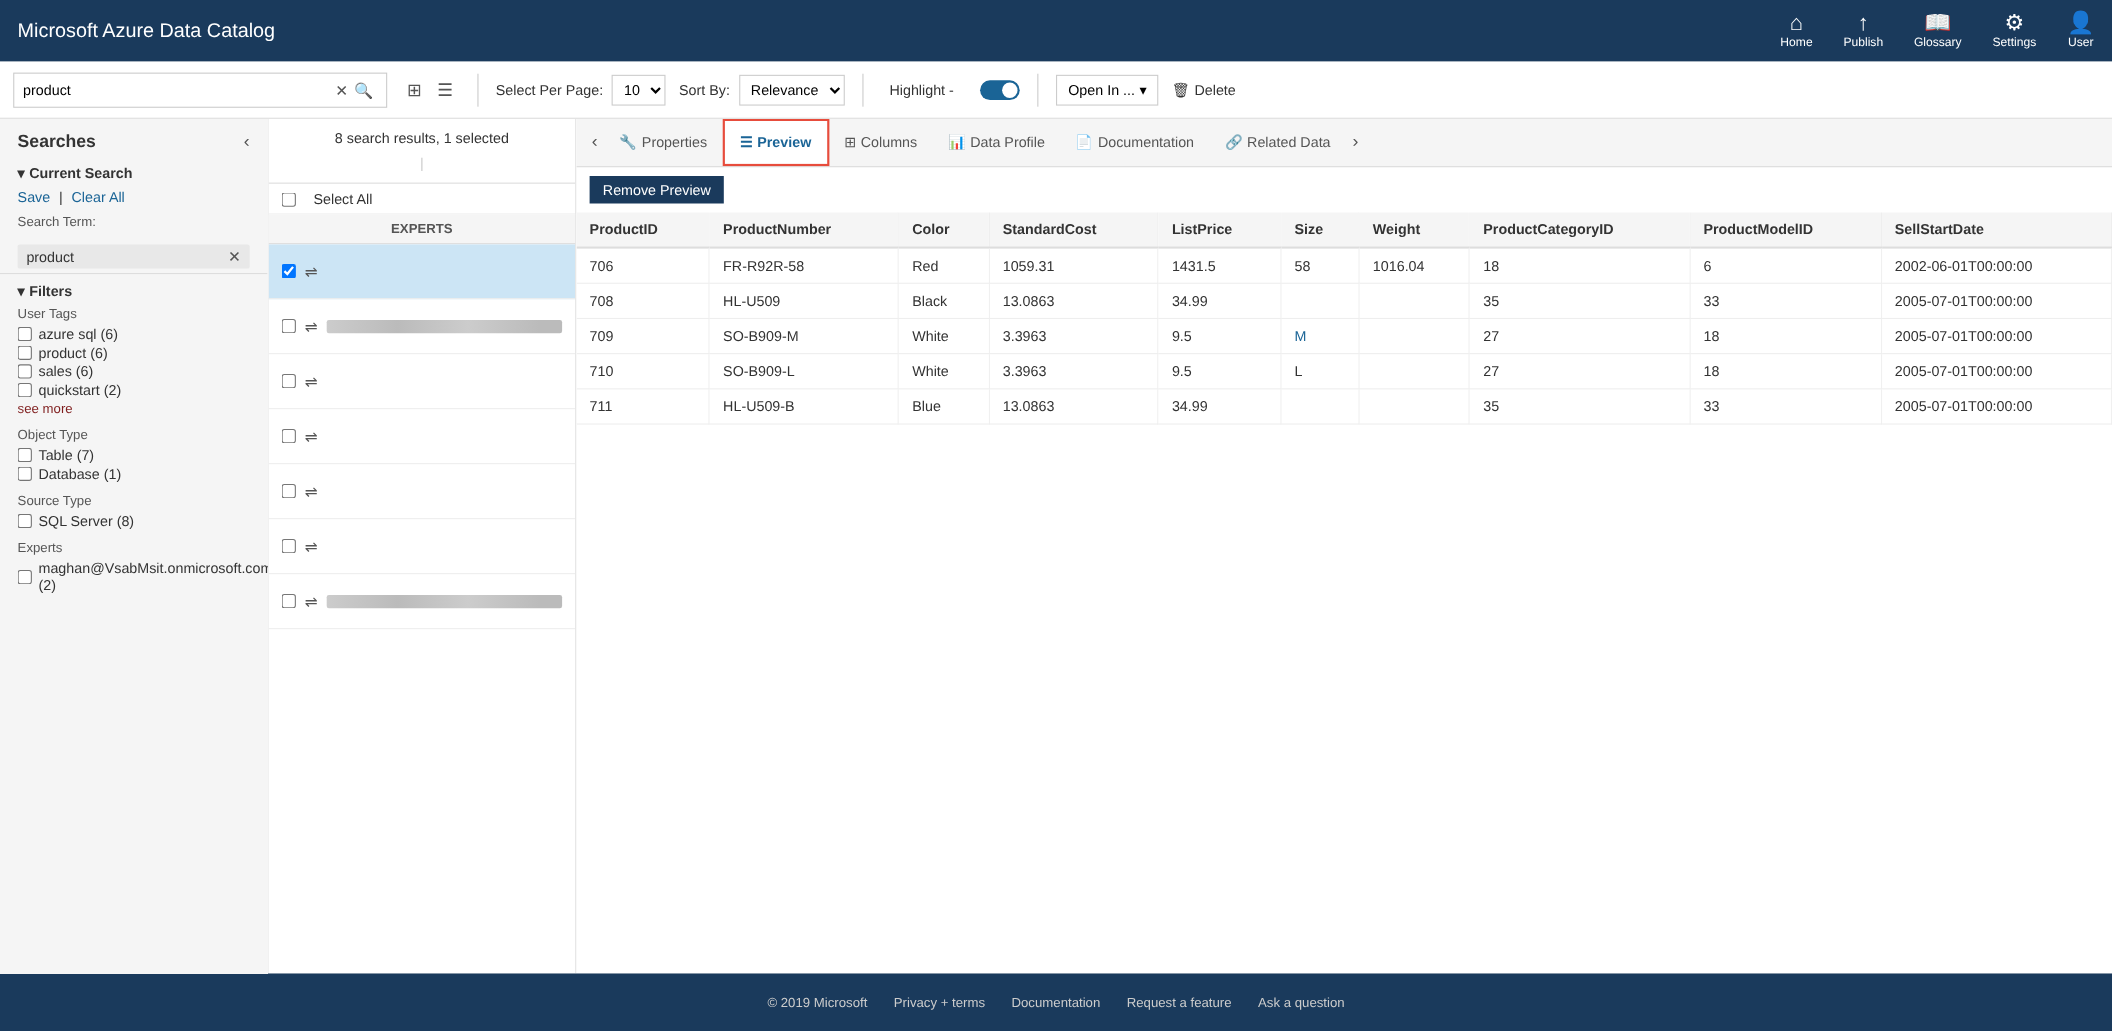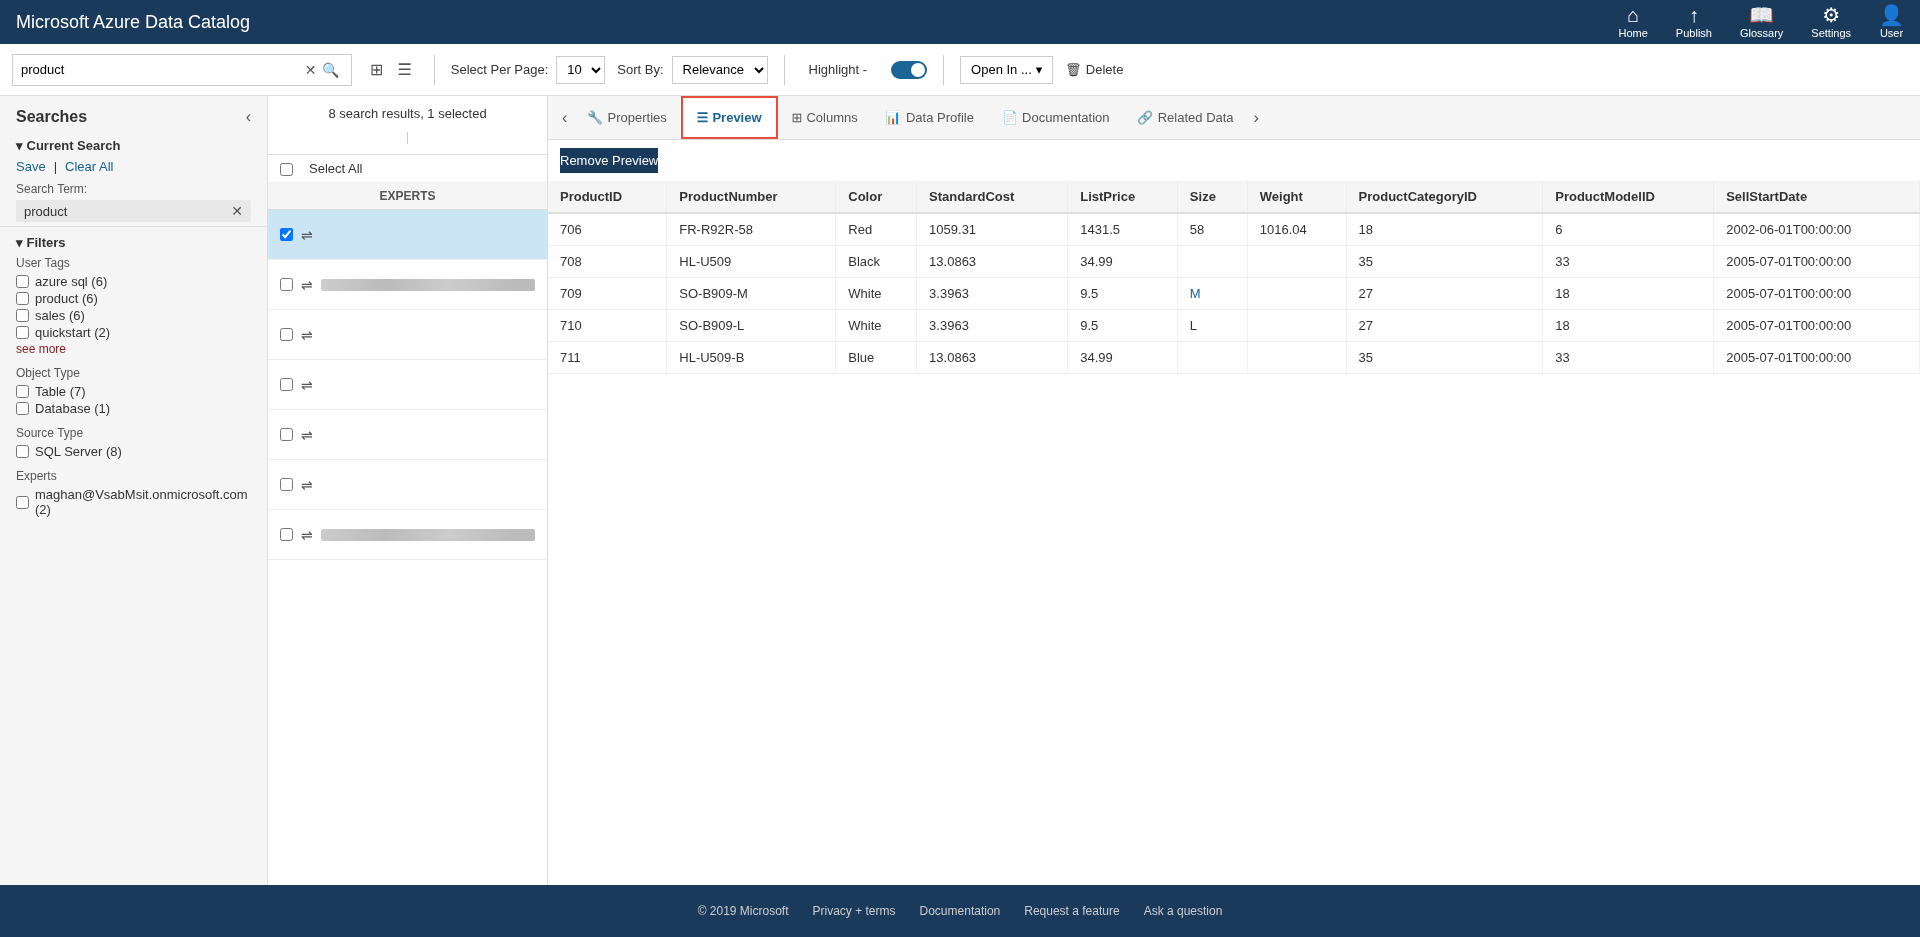--- a/index.html
+++ b/index.html
@@ -4,21 +4,21 @@
   <style>
     * { box-sizing: border-box; margin: 0; padding: 0; }
     body { font-family: 'Segoe UI', Arial, sans-serif; font-size: 13px; background: #f2f2f2; color: #333; display: flex; flex-direction: column; height: 937px; overflow: hidden; }
 
     
     .top-nav {
       background: #1a3a5c;
       color: white;
       display: flex;
       align-items: center;
-      height: 44px;
+      height: 56px;
       padding: 0 16px;
       flex-shrink: 0;
     }
     .top-nav-title {
       font-size: 18px;
       font-weight: 300;
       color: white;
       flex: 1;
     }
     .top-nav-icons {
@@ -154,21 +154,21 @@
 
     
     .main-content {
       display: flex;
       flex: 1;
       overflow: hidden;
     }
 
     
     .sidebar {
-      width: 268px;
+      width: 244px;
       background: #f5f5f5;
       border-right: 1px solid #ddd;
       flex-shrink: 0;
       display: flex;
       flex-direction: column;
       overflow-y: auto;
       padding: 12px 0;
     }
     .sidebar-header {
       display: flex;
@@ -205,21 +205,21 @@
     }
     .sidebar-link {
       color: #1a6496;
       cursor: pointer;
       font-size: 13px;
       background: none;
       border: none;
       padding: 0;
       text-decoration: none;
     }
-    .search-term-label { font-size: 12px; color: #555; margin-bottom: 4px; }
+    .search-term-label { font-size: 12px; color: #555; margin-bottom: 14px; }
     .search-term-value {
       display: flex;
       align-items: center;
       justify-content: space-between;
       background: #e8e8e8;
       padding: 3px 8px;
       border-radius: 2px;
     }
     .search-term-text { font-size: 13px; }
     .remove-term-btn {
@@ -379,21 +379,21 @@
 
     
     .remove-preview-bar {
       padding: 8px 12px;
       flex-shrink: 0;
     }
     .remove-preview-btn {
       background: #1a3a5c;
       color: white;
       border: none;
-      padding: 5px 0;
+      padding: 5px 12px;
       cursor: pointer;
       font-size: 13px;
       font-family: inherit;
     }
 
     
     .preview-table-container {
       flex: 1;
       overflow: auto;
     }

